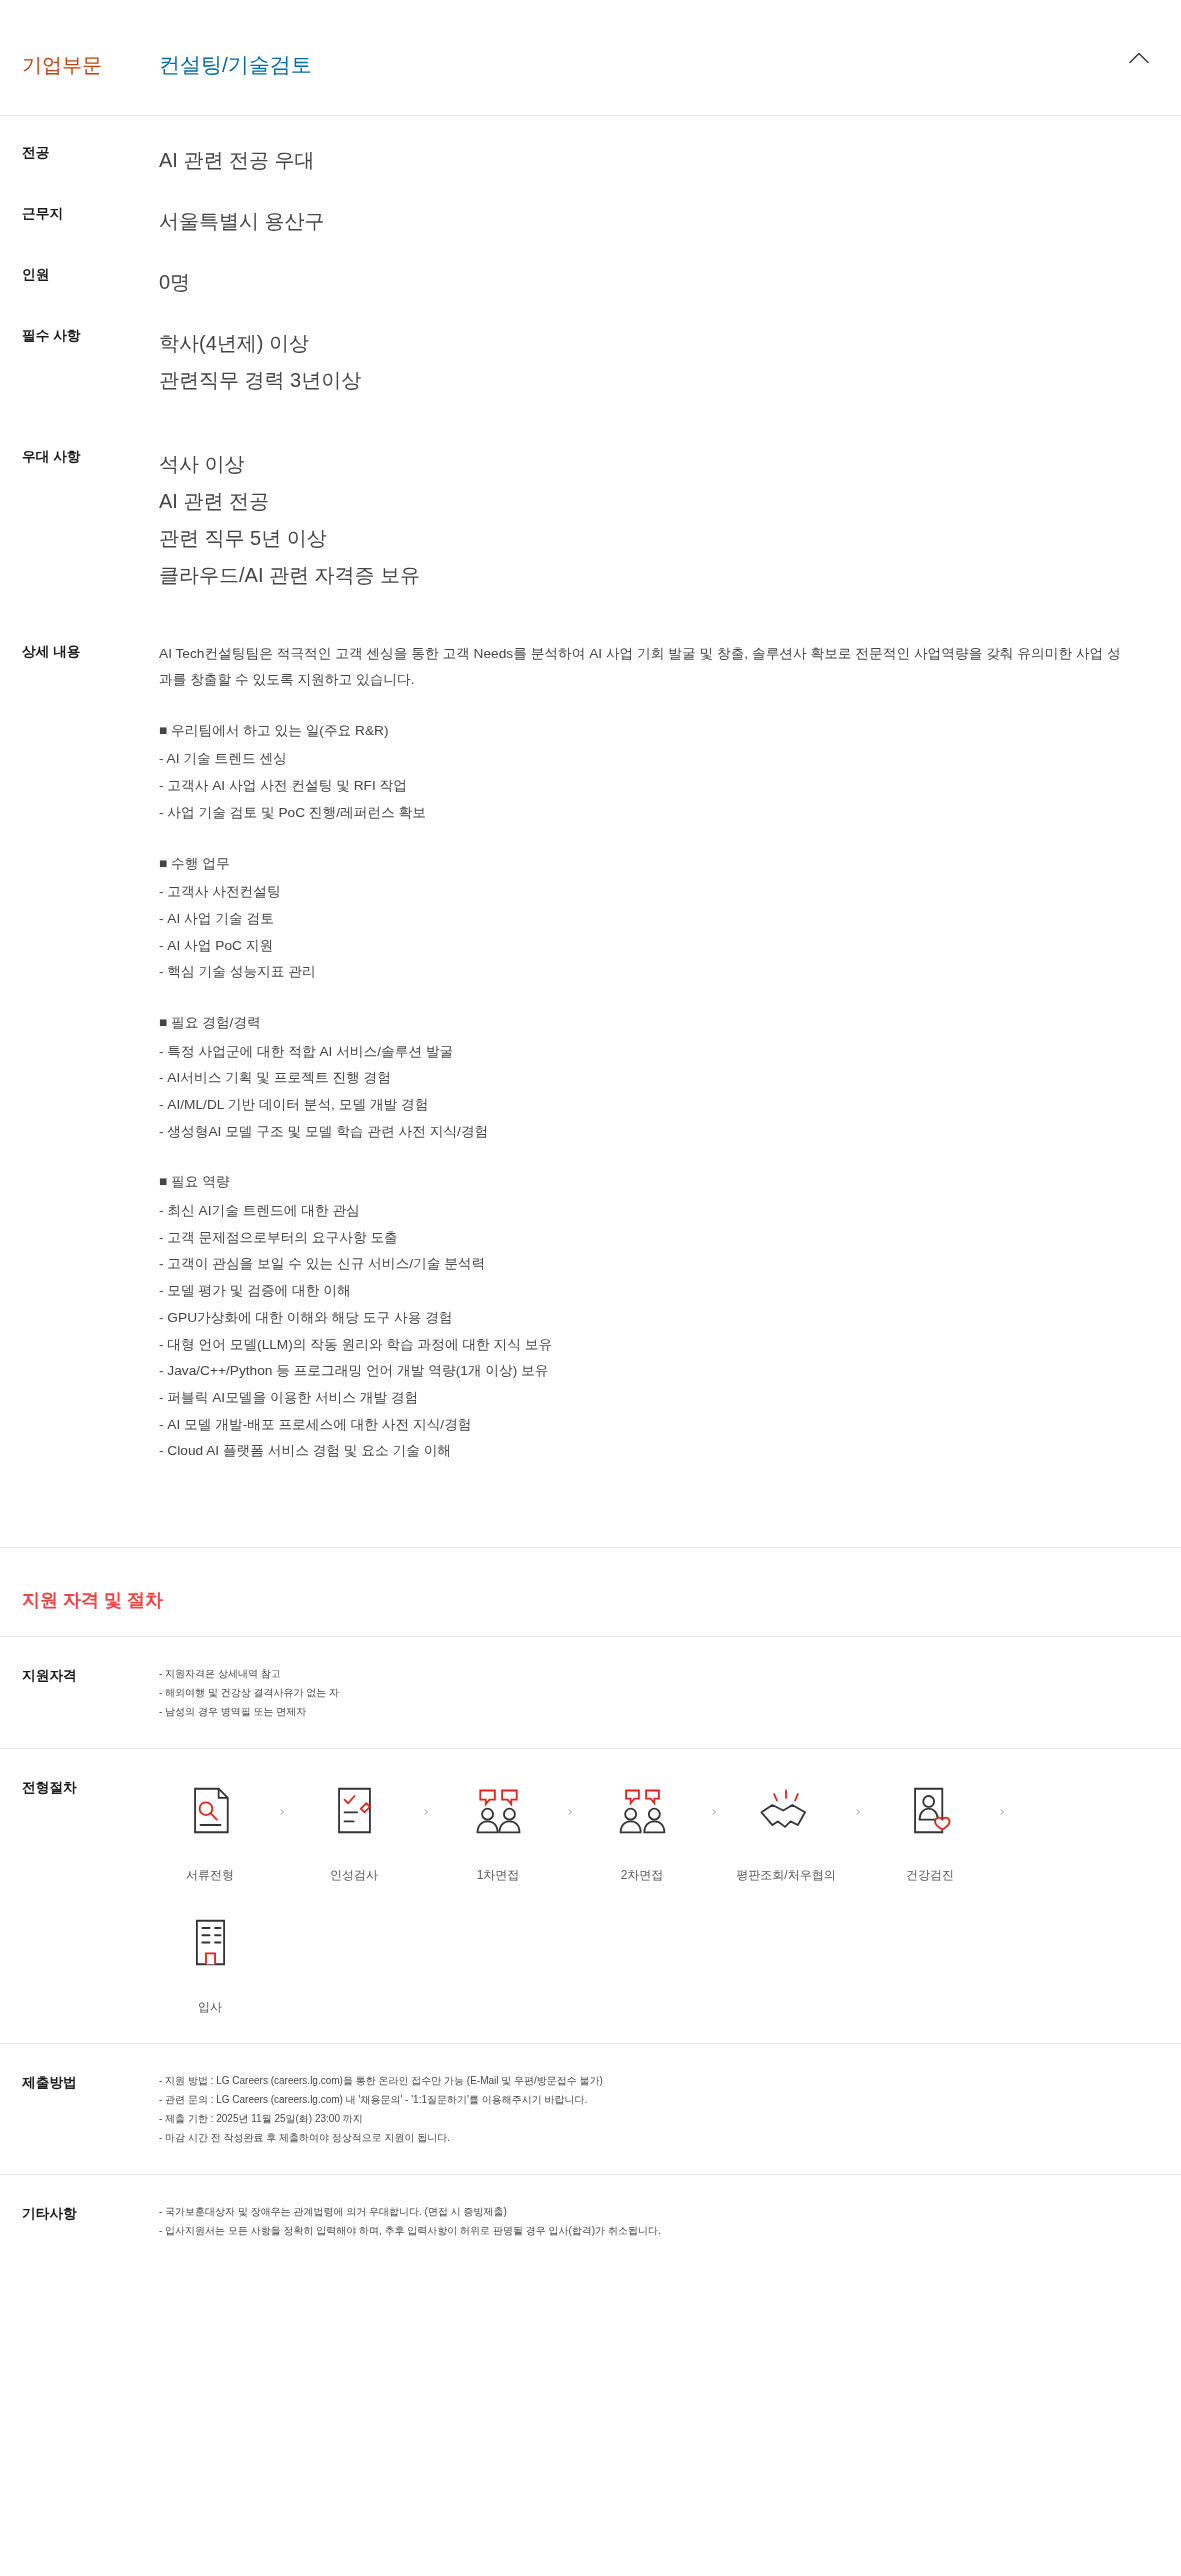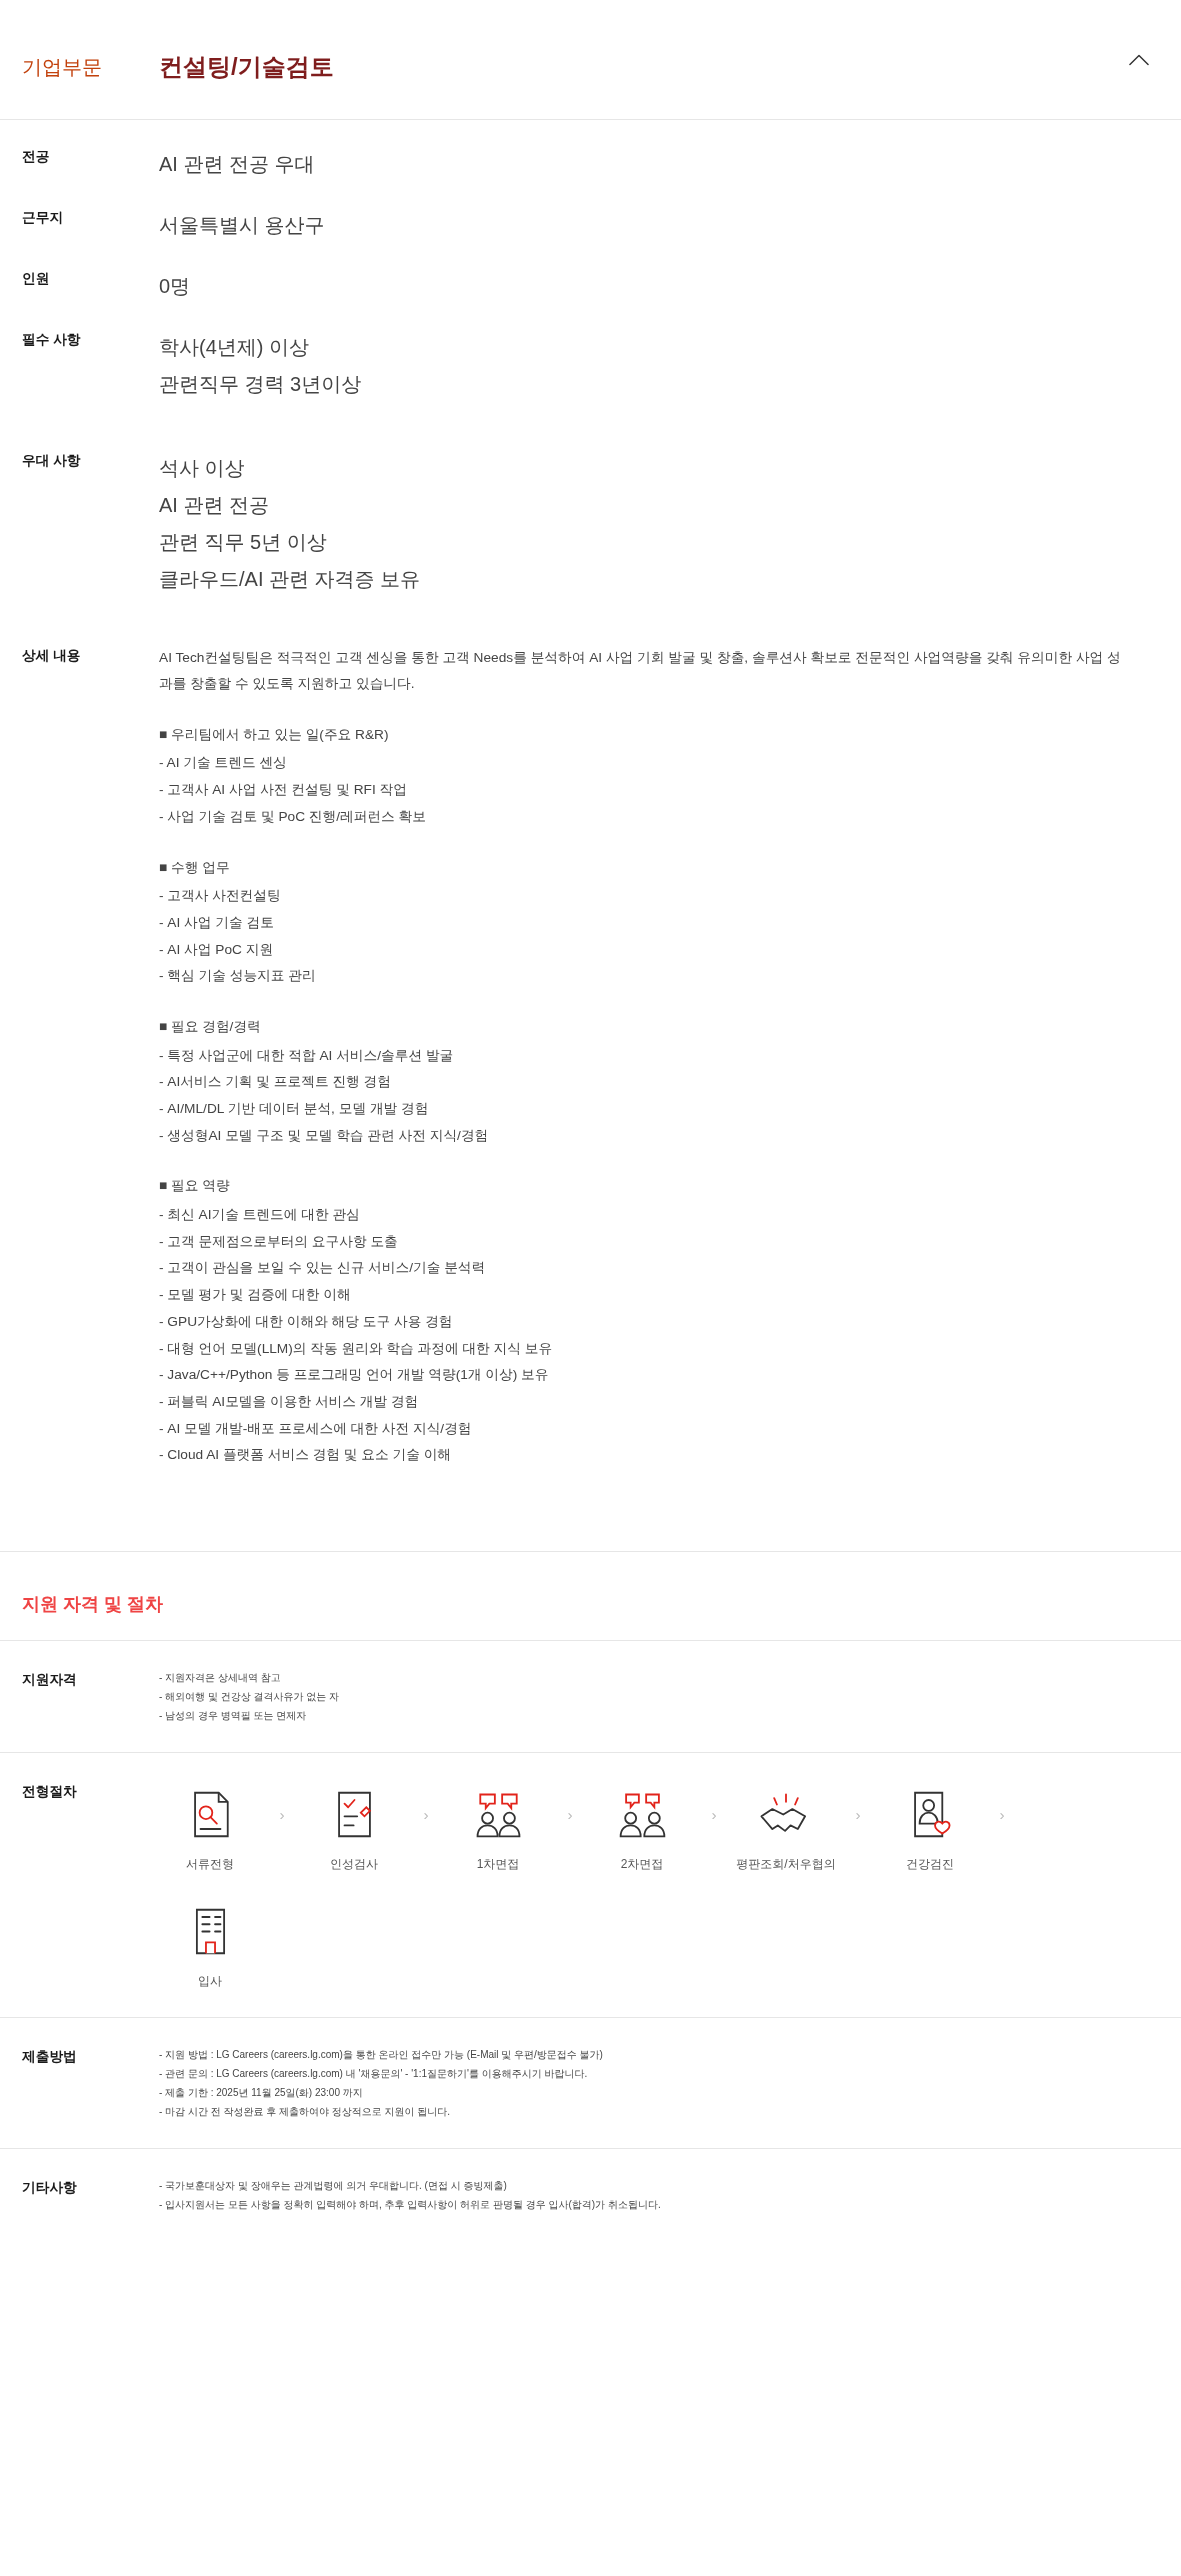--- a/index.html
+++ b/index.html
@@ -21,23 +21,23 @@
     position: relative;
   }
   .job-header .dept {
     font-size: 20px;
     font-weight: normal;
     color: #c2410c;
     width: 137px;
     flex: none;
   }
   .job-header .title {
-    font-size: 24px;
-    font-weight: bold;
-    color: #7f1d1d;
+    font-size: 21px;
+    font-weight: normal;
+    color: #0369a1;
   }
   .chev {
     position: absolute;
     right: 33px;
     top: 50%;
     transform: translateY(-50%);
   }
   .chev svg { display: block; }
 
   
@@ -131,21 +131,21 @@
   }
   .step .icon {
     height: 69px;
     display: flex;
     align-items: center;
     justify-content: center;
   }
   .step .cap {
     font-size: 12px;
     color: #555555;
-    margin-top: 7px;
+    margin-top: 22px;
   }
   .arrow {
     width: 42px;
     flex: none;
     height: 69px;
     display: flex;
     align-items: center;
     justify-content: center;
     color: #bbbbbb;
     font-size: 15.5px;

